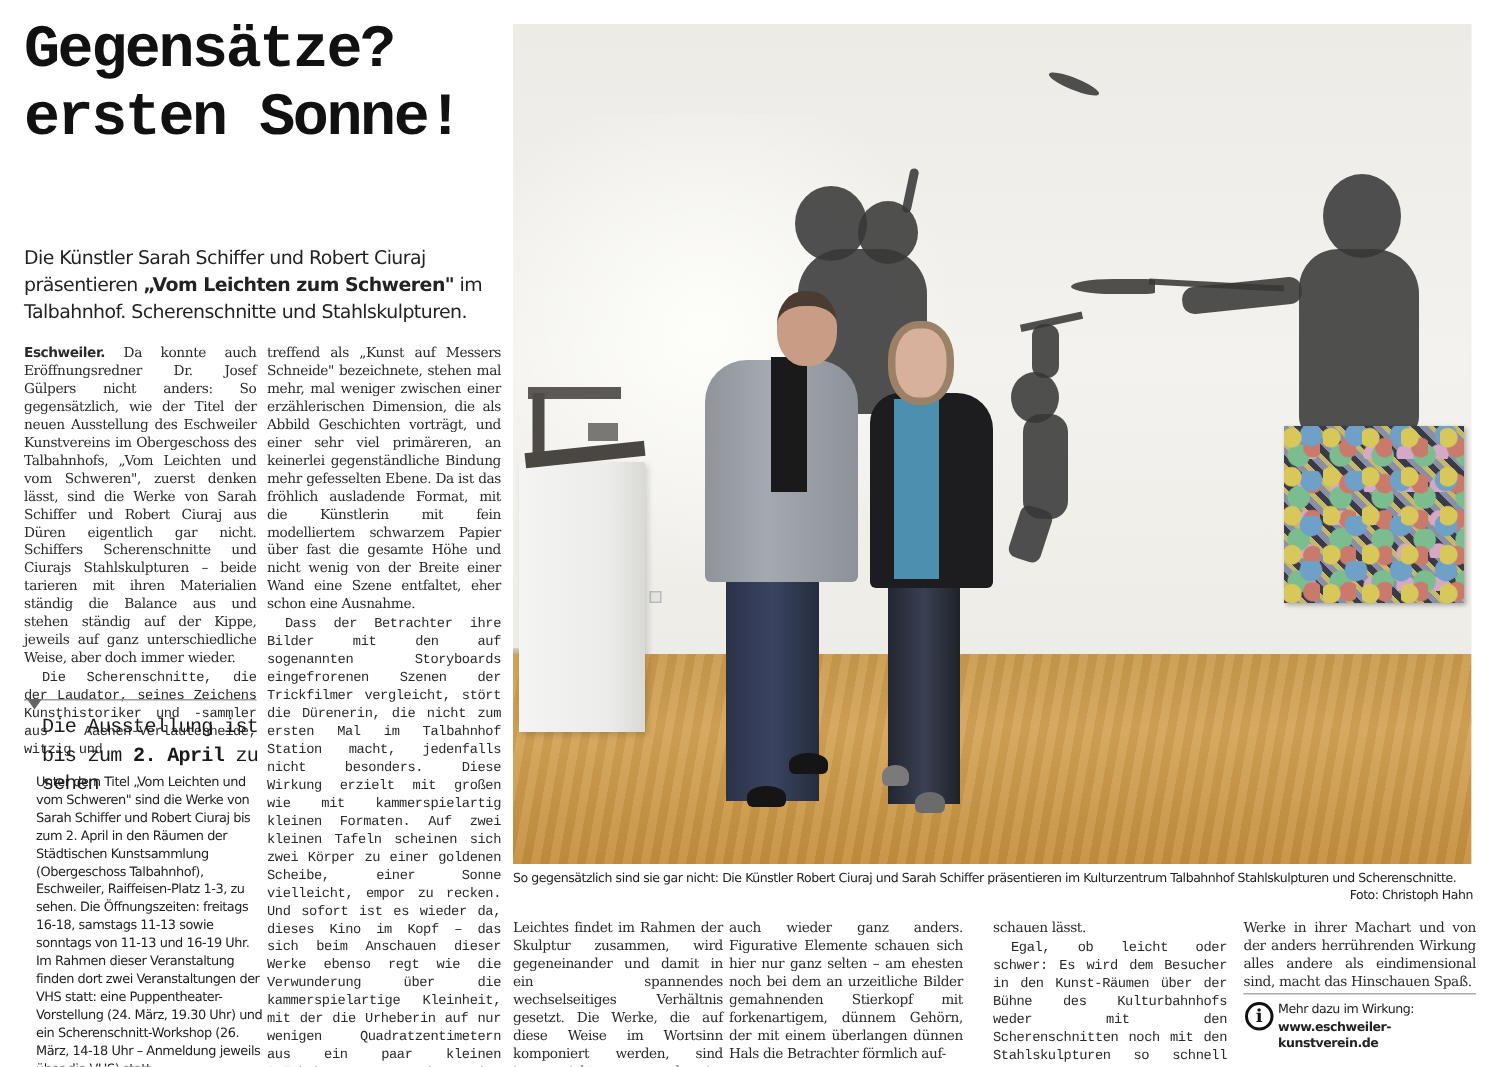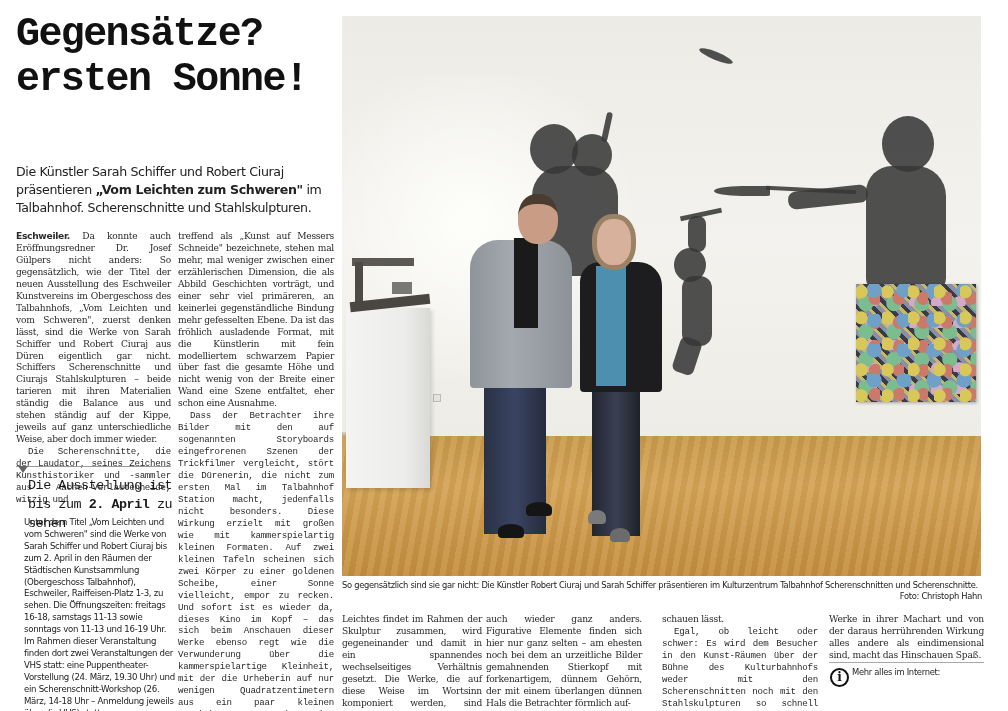--- a/index.html
+++ b/index.html
@@ -237,35 +237,36 @@
     <div class="woman-legs"></div>
     <div class="man-shoe" style="left:268px;top:512px;width:20px;background:#6b6b6b;"></div>
     <div class="man-shoe" style="left:246px;top:494px;width:18px;background:#7a7a7a;"></div>
     <div class="woman-jacket"></div>
     <div class="woman-top"></div>
     <div class="woman-head"></div>
   </div>
 </div>
 
 <div class="caption">
-  <span>So gegensätzlich sind sie gar nicht: Die Künstler Robert Ciuraj und Sarah Schiffer präsentieren im Kulturzentrum Talbahnhof Scherenschnitten und Scherenschnitte.</span>
+  <span>So gegensätzlich sind sie gar nicht: Die Künstler Robert Ciuraj und Sarah Schiffer präsentieren im Kulturzentrum Talbahnhof Stahlskulpturen und Scherenschnitte.</span>
   <span class="credit">Foto: Christoph Hahn</span>
 </div>
 
 <div class="col" id="col3">
   <p>Leichtes findet im Rahmen der Skulptur zusammen, wird gegeneinander und damit in ein spannendes wechselseitiges Verhältnis gesetzt. Die Werke, die auf diese Weise im Wortsinn komponiert werden, sind immer nicht nur so, sondern im gleichen Moment</p>
 </div>
 <div class="col" id="col4">
-  <p>auch wieder ganz anders. Figurative Elemente finden sich hier nur ganz selten – am ehesten noch bei dem an urzeitliche Bilder gemahnenden Stierkopf mit forkenartigem, dünnem Gehörn, der mit einem überlangen dünnen Hals die Betrachter förmlich auf-</p>
+  <p>auch wieder ganz anders. Figurative Elemente schauen sich hier nur ganz selten – am ehesten noch bei dem an urzeitliche Bilder gemahnenden Stierkopf mit forkenartigem, dünnem Gehörn, der mit einem überlangen dünnen Hals die Betrachter förmlich auf-</p>
 </div>
 <div class="col" id="col5">
   <p>schauen lässt.</p>
   <p>Egal, ob leicht oder schwer: Es wird dem Besucher in den Kunst-Räumen über der Bühne des Kulturbahnhofs weder mit den Scherenschnitten noch mit den Stahlskulpturen so schnell langweilig. Gerade weil die präsentierten</p>
 </div>
 <div class="col" id="col6">
-  <p>Werke in ihrer Machart und von der daraus herrührenden Wirkung alles andere als eindimensional sind, macht das Hinschauen Spaß.</p>
+  <p>Werke in ihrer Machart und von der anders herrührenden Wirkung alles andere als eindimensional sind, macht das Hinschauen Spaß.</p>
 </div>
 
 <div class="info-rule"></div>
 <div class="info-icon">i</div>
 <div class="info-text">
-  <div>Mehr alles im Internet:</div>
+  <div>Mehr dazu im Wirkung:</div>
+  <div class="url">www.eschweiler-kunstverein.de</div>
 </div>
 
 </body></html>

